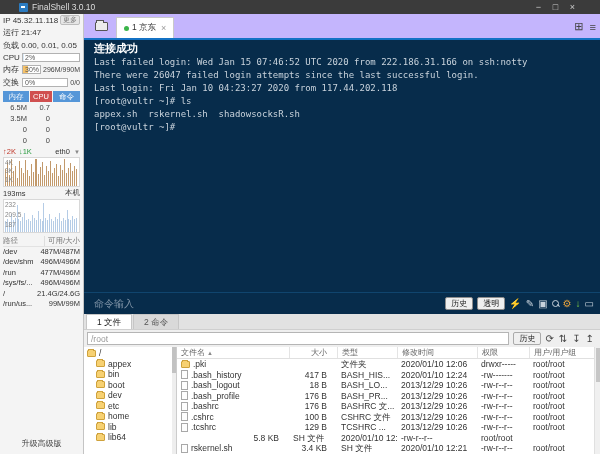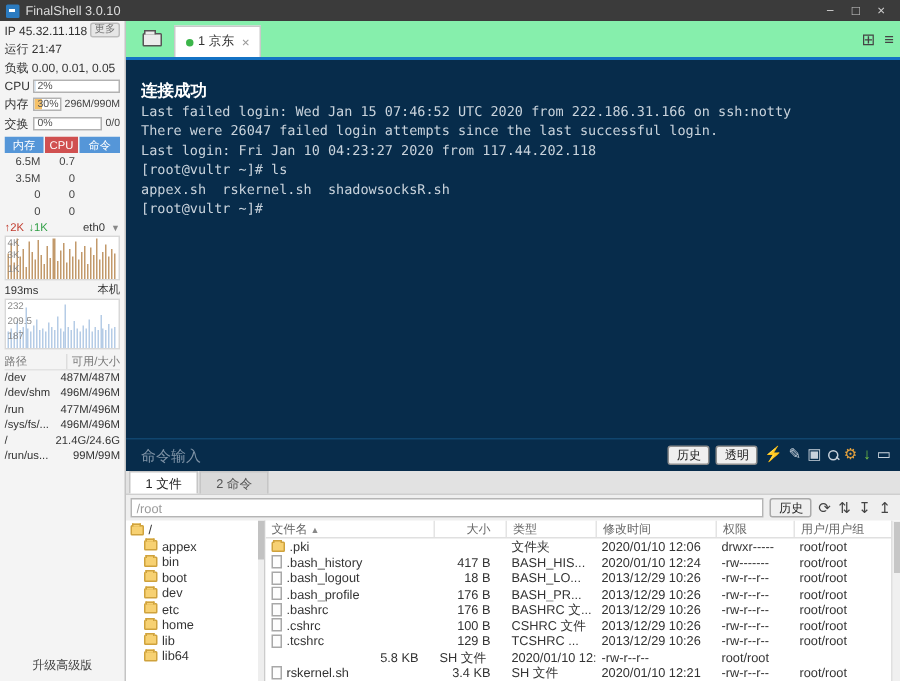--- a/index.html
+++ b/index.html
@@ -1,21 +1,21 @@
 <!DOCTYPE html>
 <html><head>
 <meta charset="utf-8">
 <style>
   * { box-sizing: border-box; margin: 0; padding: 0; }
   html,body { width:600px; height:454px; overflow:hidden; }
   body { font-family: "Liberation Sans", sans-serif; font-size: 8.5px; color:#333; }
   #app { position:relative; width:600px; height:454px; background:#f0f0f0; overflow:hidden; }
 
   
-  .titlebar { height:14px; background:#3b3b3b; display:flex; align-items:center; padding:0 4px; color:#ddd; }
+  .titlebar { height:14px; background:#3b3b3b; display:flex; align-items:center; padding:0 19px; color:#ddd; }
   .app-icon { width:9px; height:9px; background:#2b7bc0; border-radius:1px; margin-right:4px; position:relative; }
   .app-icon::after { content:""; position:absolute; left:2px; top:3px; width:4px; height:2px; background:#fff; }
   .titlebar .title { font-size:8.5px; flex:1; }
   .win-btn { width:17px; text-align:center; font-size:9px; color:#ccc; cursor:default; }
 
   
   .workspace { display:flex; height:440px; }
   .sidebar { width:84px; background:#f4f4f4; border-right:1px solid #c4c4c4; display:flex; flex-direction:column; font-size:8px; overflow:hidden; }
   .main { flex:1; display:flex; flex-direction:column; min-width:0; }
 
@@ -41,31 +41,31 @@
   .bars { position:absolute; inset:0; display:flex; align-items:flex-end; padding:0 1px; }
   .bars i { flex:1 1 0; margin-right:1px; display:block; }
 
   .dtable { margin:3px 3px 0 3px; font-size:7.5px; }
   .drow { display:flex; justify-content:space-between; line-height:10.5px; height:10.5px; overflow:hidden; white-space:nowrap; }
   .dhead { color:#777; border-bottom:1px solid #e2e2e2; }
   .dhead .dsep { border-left:1px solid #ddd; padding-left:3px; }
   .upgrade { margin-top:auto; text-align:center; padding:4px 0 5px 0; color:#444; font-size:8px; }
 
   
-  .tabbar { height:26px; background:#86efac; border-bottom:2px solid #1472c4; display:flex; align-items:flex-end; padding:0 4px; }
+  .tabbar { height:26px; background:#c4b5fd; border-bottom:2px solid #1472c4; display:flex; align-items:flex-end; padding:0 4px; }
   .folderbtn { width:22px; height:18px; margin:0 4px 3px 2px; display:flex; align-items:center; justify-content:center; }
   .folder-outline { width:13px; height:9px; border:1px solid #555; border-radius:1px; position:relative; background:#ececec; }
   .folder-outline::before { content:""; position:absolute; top:-3px; left:0; width:6px; height:2px; border:1px solid #555; border-bottom:none; background:#ececec; }
   .term-tab { height:21px; background:#fff; border:1px solid #c9c9c9; border-bottom:none; display:flex; align-items:center; gap:3px; padding:0 7px; font-size:8.5px; color:#333; }
   .dot { width:5px; height:5px; border-radius:50%; }
   .tab-close { color:#9a9a9a; font-size:9px; margin-left:2px; }
   .tabbar-right { margin-left:auto; display:flex; gap:6px; align-items:center; padding-bottom:5px; color:#444; font-size:11px; }
 
   
-  .terminal { flex:1; background:#072c4b; padding:13px 10px; overflow:hidden; font-family:"DejaVu Sans Mono", monospace; font-size:9px; line-height:13px; color:#c9d3dc; }
+  .terminal { flex:1; background:#072c4b; padding:0 10px; overflow:hidden; font-family:"DejaVu Sans Mono", monospace; font-size:9px; line-height:13px; color:#c9d3dc; }
   .term-line { white-space:pre; overflow:hidden; }
   .term-line.success { font-family:"Liberation Sans", sans-serif; font-weight:bold; font-size:11px; color:#fff; line-height:16px; }
 
   
   .term-toolbar { height:22px; background:#072c4b; border-top:1px solid #10456e; display:flex; align-items:center; padding:0 6px 0 10px; }
   .cmd-input-label { color:#7f93a6; font-size:10px; }
   .tt-right { margin-left:auto; display:flex; align-items:center; gap:4px; }
   .tool-btn { background:#efefef; border:1px solid #8d8d8d; border-radius:2px; font-size:8px; color:#222; padding:0 5px; line-height:11px; height:13px; }
   .tool-icon { font-size:10px; line-height:12px; }
   .mag { width:7px; height:7px; position:relative; display:inline-block; }

